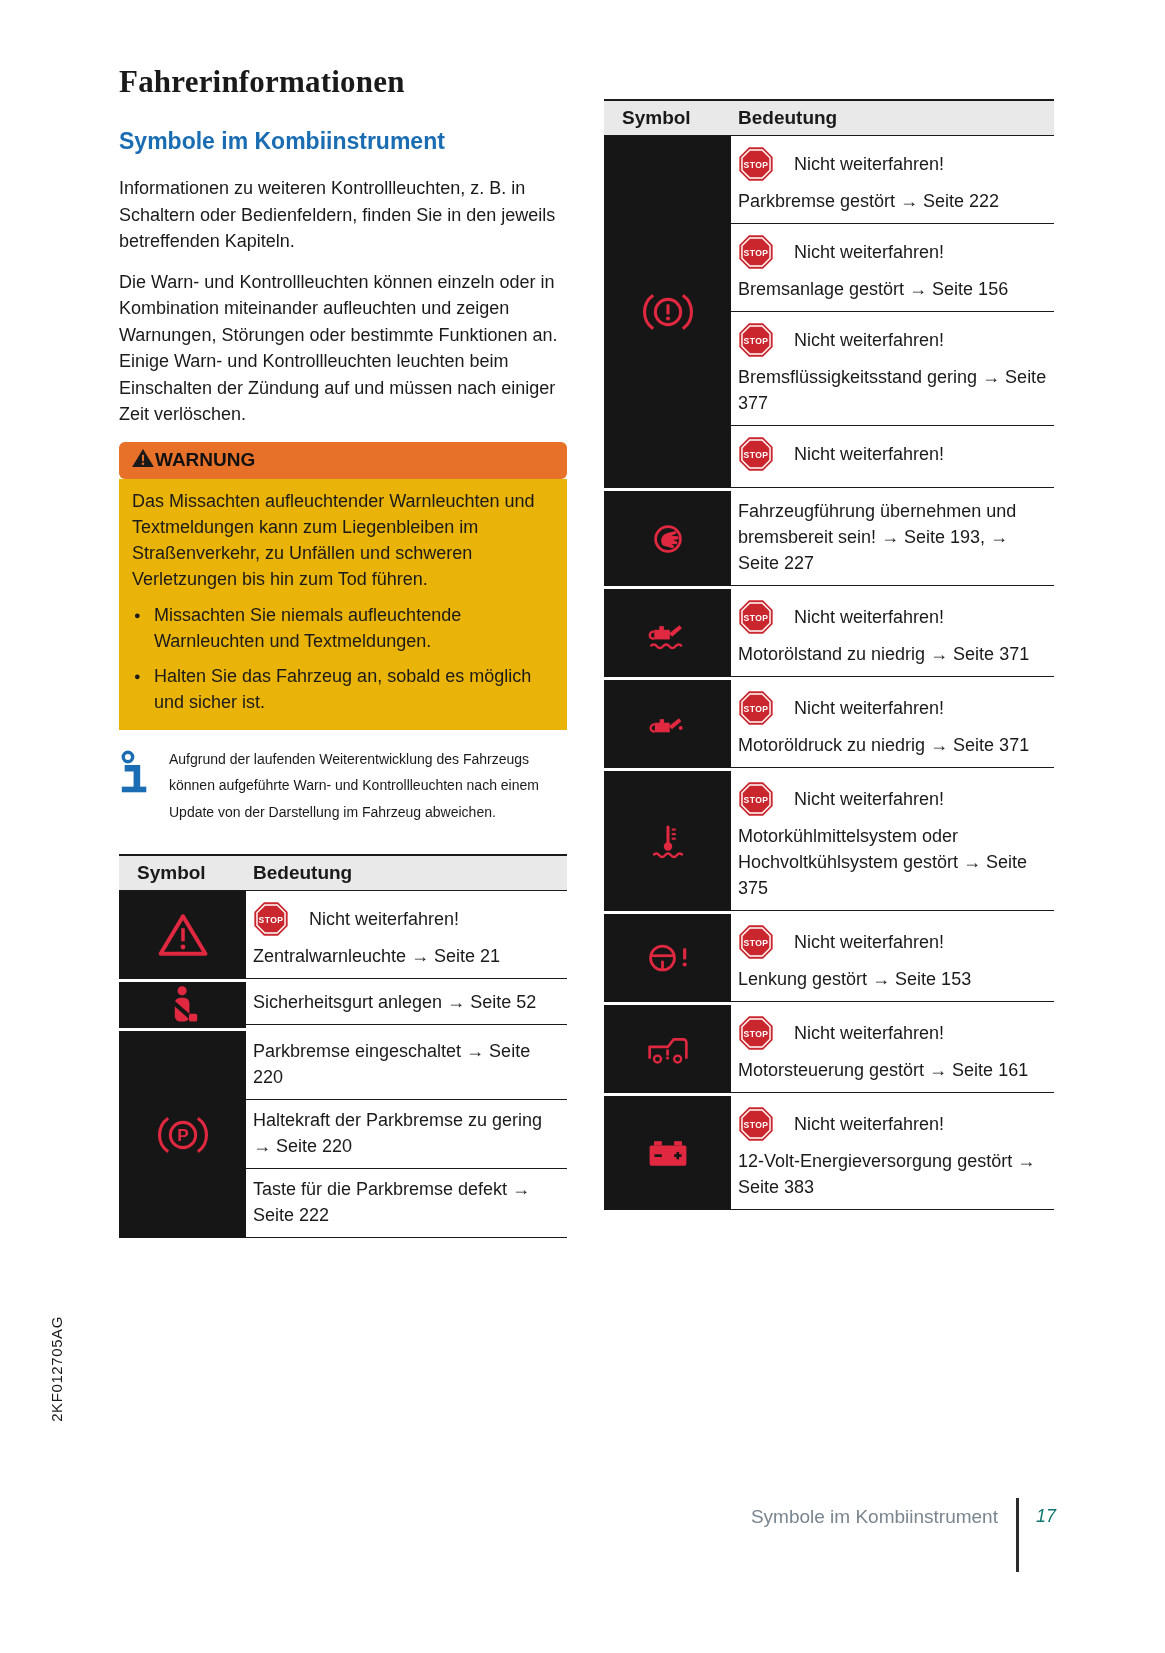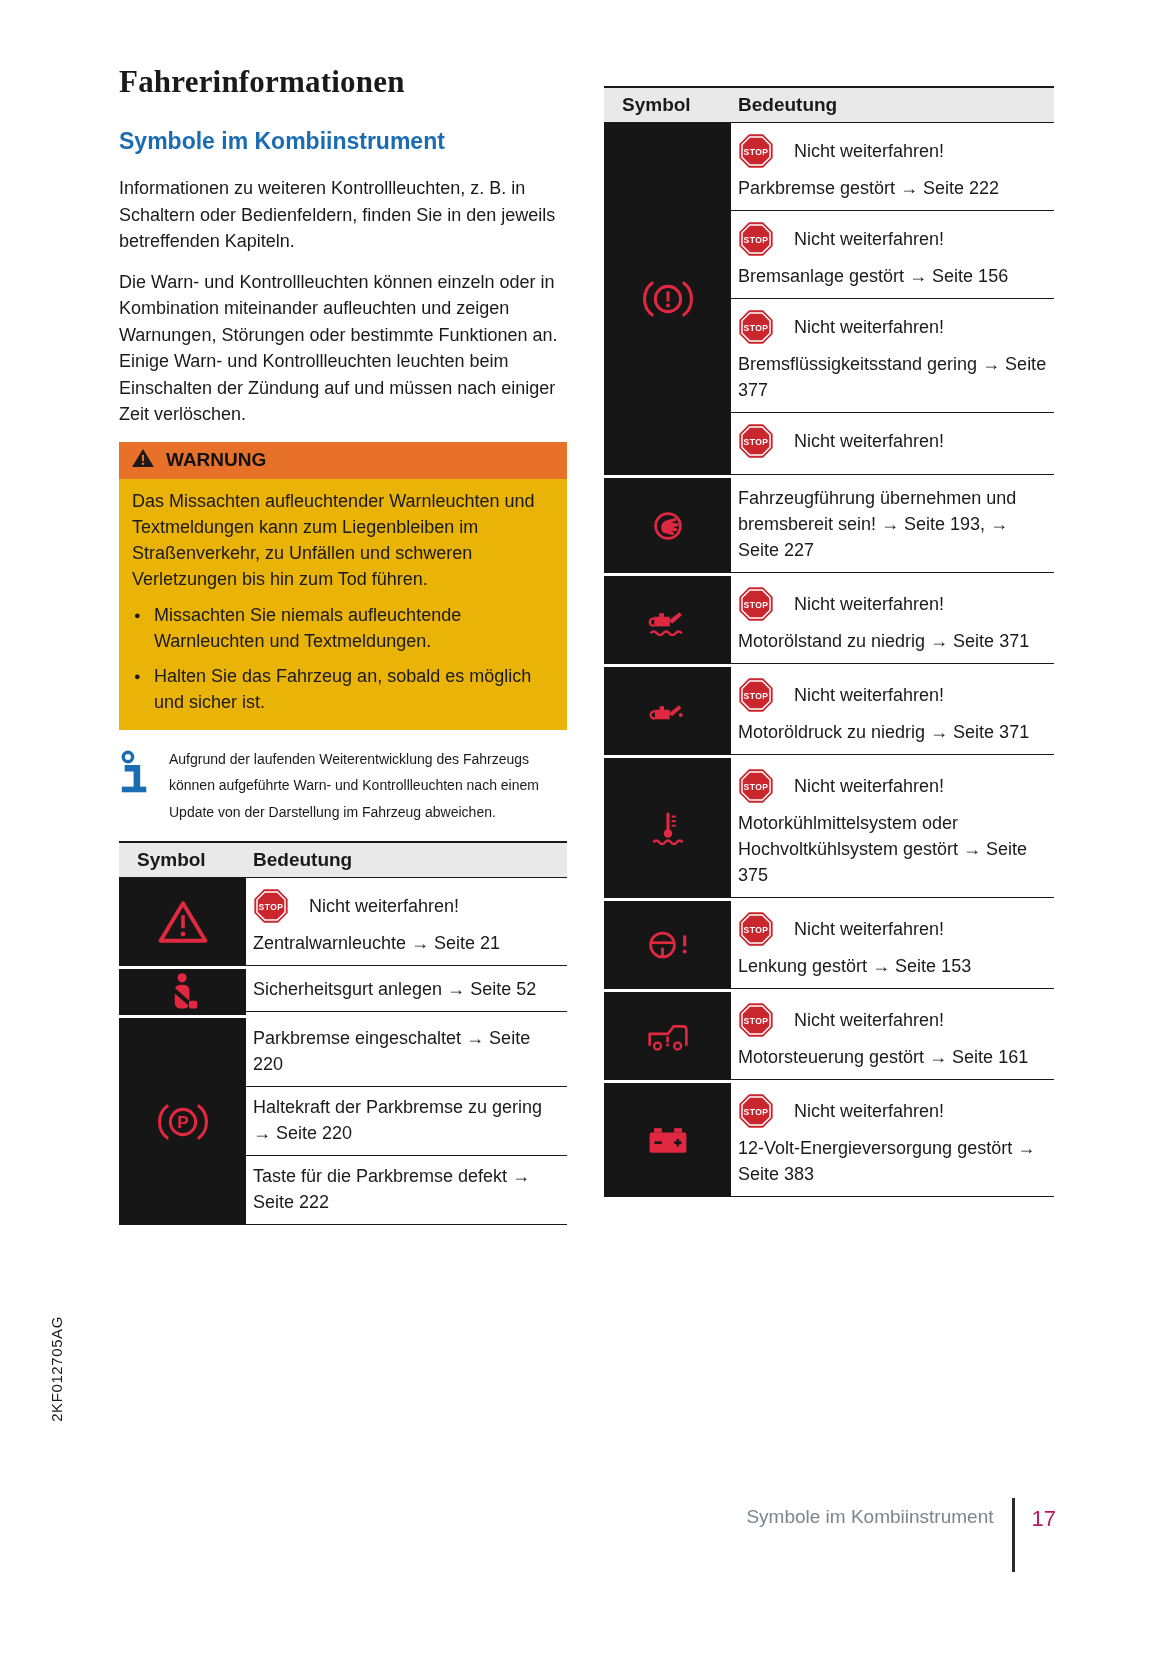--- a/index.html
+++ b/index.html
@@ -18,36 +18,36 @@
   .col-left{position:absolute;left:119px;top:64px;width:448px;}
   .col-right{position:absolute;left:604px;top:70px;width:450px;}
 
   h1{font-size:31px;font-weight:bold;margin:0 0 28px;letter-spacing:.2px;font-family:Liberation Serif, serif;}
   h2{font-size:23px;font-weight:bold;color:var(--accent-blue);margin:0 0 20px;}
   p.body{font-size:18px;line-height:26.5px;margin:0 0 14px;}
 
   
   .warnbox{margin-top:14px;}
   .warnhead{
-    background:var(--warning-orange);display:flex;align-items:center;gap:11px;
-    padding:6px 12px;font-weight:bold;font-size:19px;color:#111;
+    background:var(--warning-orange);display:flex;align-items:center;
+    padding:6px 12px;font-weight:bold;font-size:19px;color:#111;border-radius:6px;
   }
   .warnbody{background:#eab308;padding:9px 13px 13px;font-size:18px;line-height:26px;}
   .warnbody p{margin:0 0 10px;}
   ul.bullets{list-style:none;margin:0;padding:0;}
   ul.bullets li{position:relative;padding-left:22px;margin-bottom:9px;font-size:18px;line-height:26px;}
   ul.bullets li:last-child{margin-bottom:2px;}
   .dot{position:absolute;left:2px;top:0;font-size:11px;line-height:26px;}
 
   
   .note{margin-top:16px;font-size:14px;line-height:26.5px;overflow:hidden;}
   .note-icon{float:left;width:34px;height:50px;margin:3px 16px 2px 0;}
 
   
-  .table{margin-top:16px;width:100%;}
+  .table{margin-top:29px;width:100%;}
   .thead{
     display:flex;background:#e9e9e9;border-top:2px solid var(--line);
     border-bottom:1.5px solid var(--line);font-weight:bold;font-size:19px;
   }
   .th{padding:6px 6px 6px 18px;}
   .th.symcol{width:127px;flex:none;}
   .th.meancol{flex:1;padding-left:7px;}
   .trow{display:flex;}
   .trow + .trow{margin-top:3px;}
   .sym{
@@ -60,21 +60,21 @@
     border-bottom:1.5px solid var(--line);padding:7px 2px 9px 7px;
     font-size:18px;line-height:26px;overflow-wrap:break-word;
   }
   .stopline{display:flex;align-items:center;gap:20px;padding:3px 0 6px;}
   .stopline svg{display:block;flex:none;}
 
   
   .footer{position:absolute;left:604px;top:1498px;width:452px;display:flex;align-items:flex-start;}
   .footer-section{margin-left:auto;color:#79858f;font-size:19px;padding-top:8px;}
   .footer-rule{width:3px;height:74px;background:#2b2b2b;margin:0 17px 0 18px;flex:none;}
-  .footer-page{font-size:22px;color:#be185d;padding-top:8px;}
+  .footer-page{font-size:18px;color:#0f766e;padding-top:8px;font-style:italic;}
 
   
   .side-code{
     position:absolute;left:48px;top:1316px;
     writing-mode:vertical-rl;transform:rotate(180deg);
     font-size:15px;letter-spacing:.6px;color:#1a1a1a;
   }
 </style>
 </head>
 <body>

